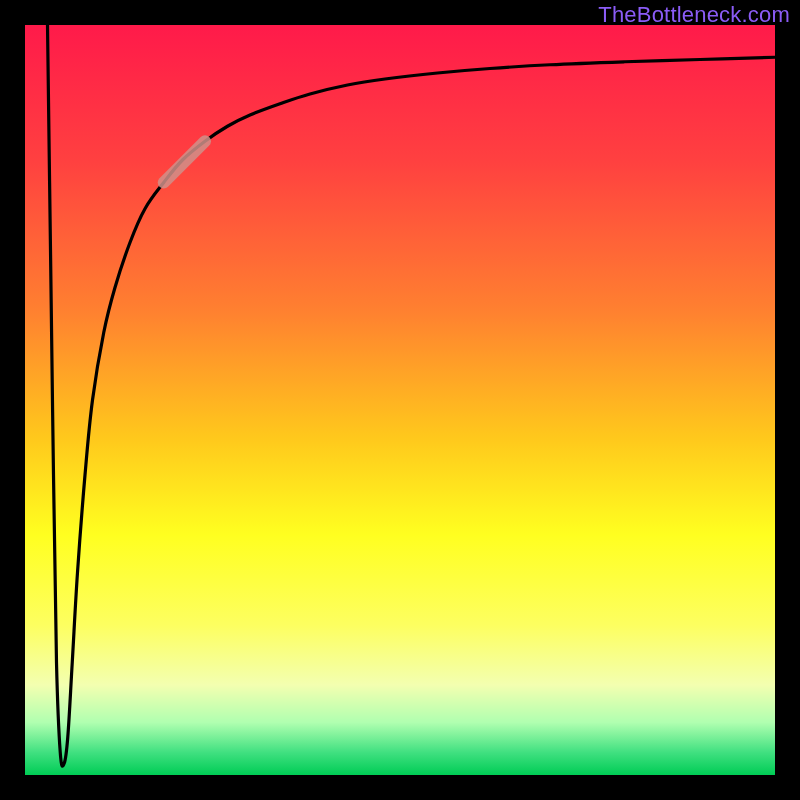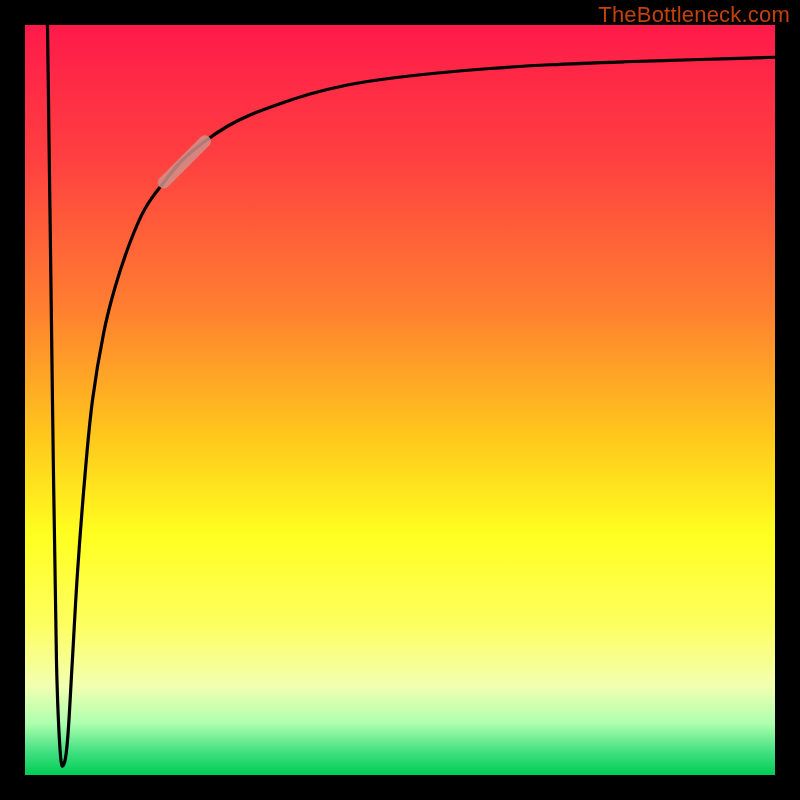--- a/index.html
+++ b/index.html
@@ -36,21 +36,21 @@
       #f3ffb0 88%,
       #b0ffb0 93%,
       #40e080 97%,
       #00cc55 100%
     );
   }
   .watermark {
     position: absolute;
     top: 2px;
     right: 10px;
-    color: #c2410c;
+    color: #8b5cf6;
     font-size: 22px;
     font-weight: 500;
     letter-spacing: 0.2px;
   }
   svg.curve {
     position: absolute;
     left: 25px;
     top: 25px;
     width: 750px;
     height: 750px;

